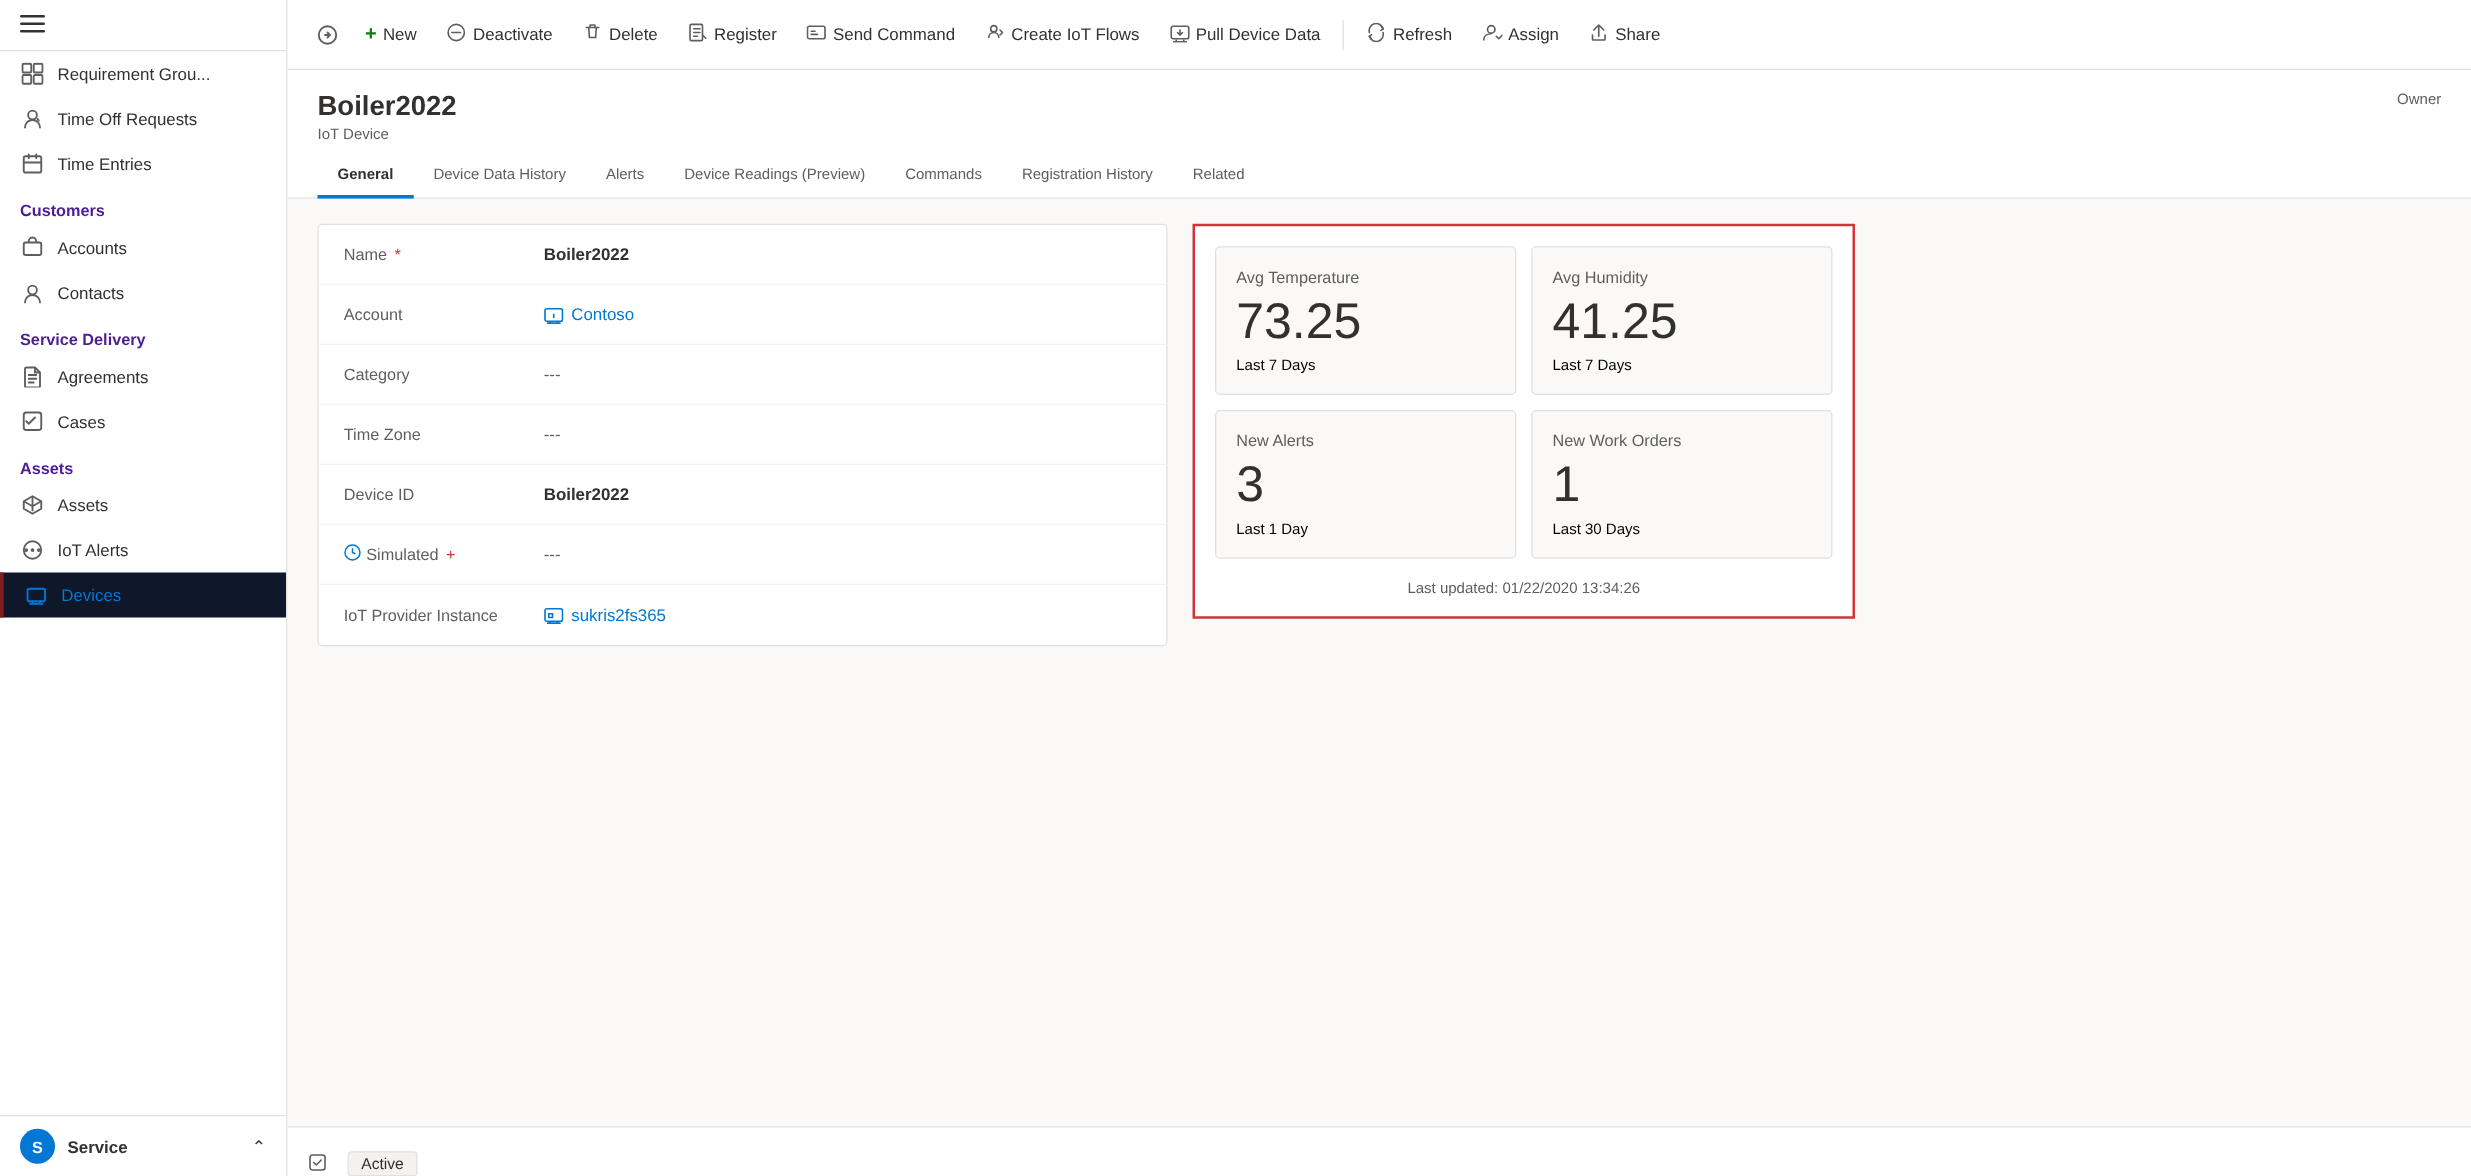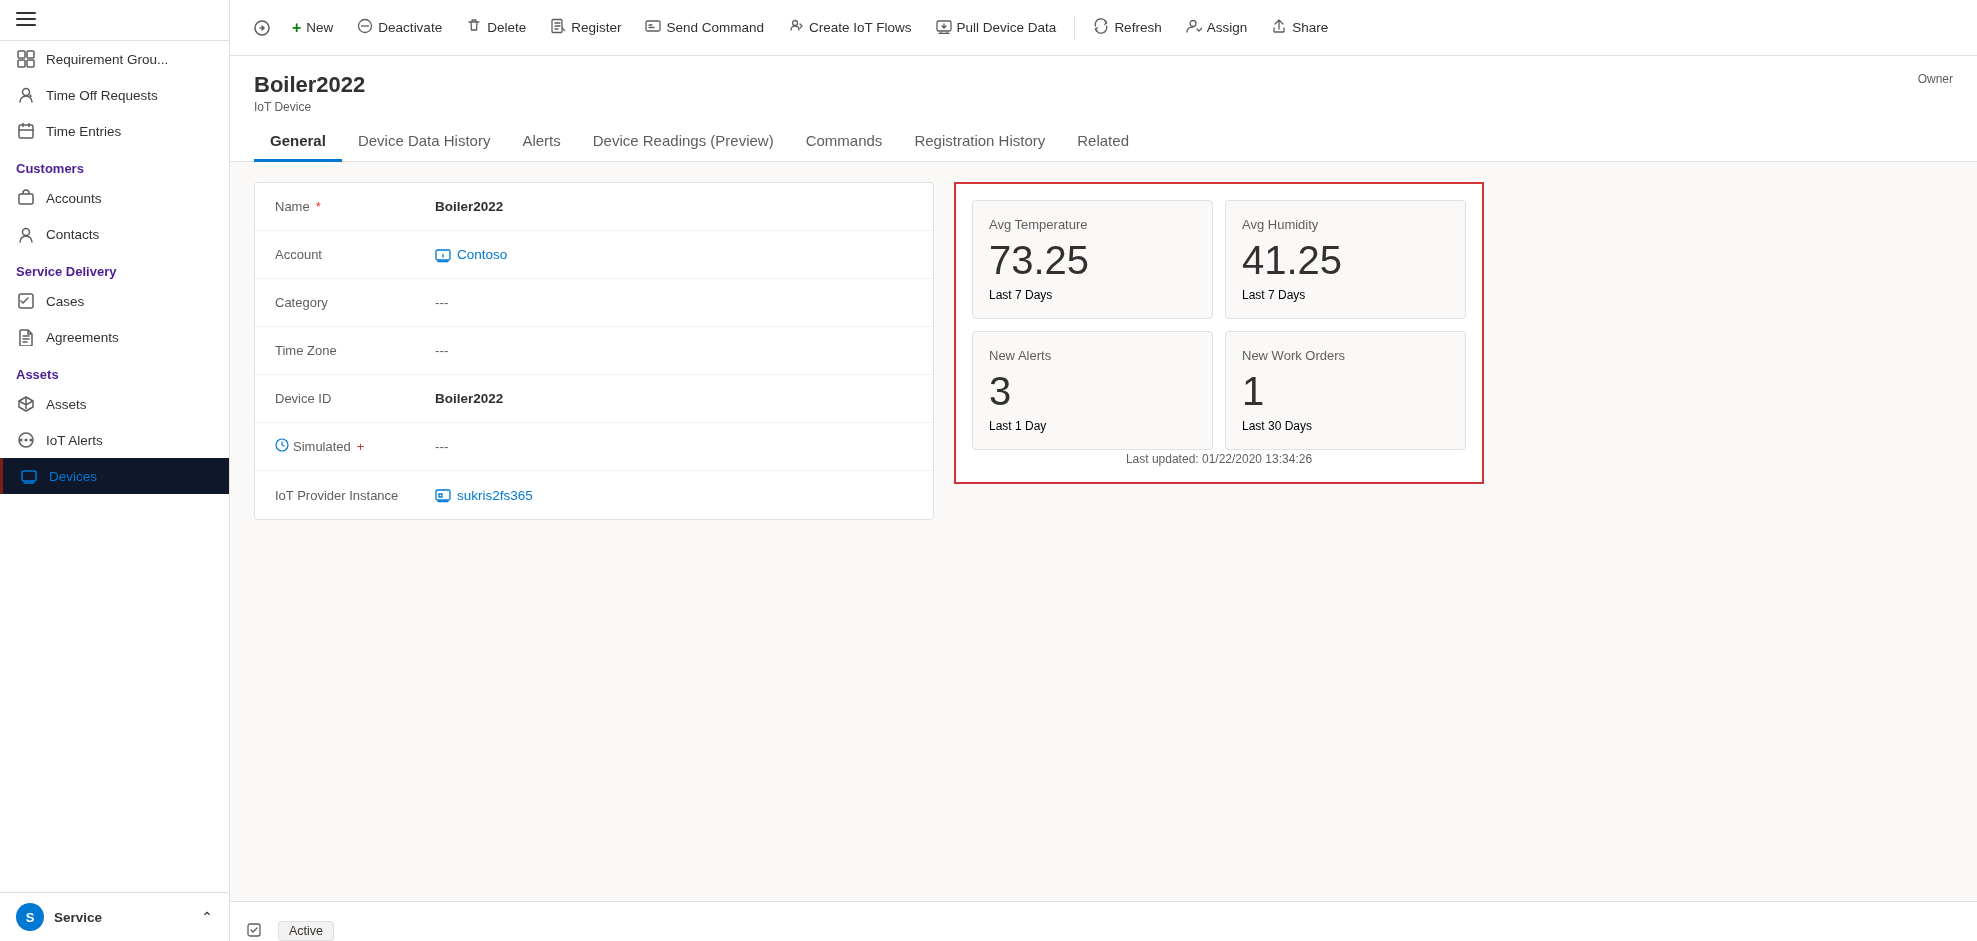--- a/index.html
+++ b/index.html
@@ -34,21 +34,21 @@
     
     .content { flex: 1; display: flex; flex-direction: column; overflow: hidden; background: #fff; }
     .record-header { padding: 16px 24px 0; background: #fff; }
     .record-title { font-size: 22px; font-weight: 600; color: #323130; }
     .record-subtitle { font-size: 12px; color: #605e5c; margin-top: 2px; }
     .record-owner { font-size: 12px; color: #605e5c; text-align: right; }
     .header-top { display: flex; justify-content: space-between; align-items: flex-start; }
 
     
     .tabs { display: flex; gap: 0; padding: 0 24px; background: #fff; border-bottom: 1px solid #e0e0e0; margin-top: 8px; }
-    .tab { padding: 10px 16px; cursor: pointer; font-size: 15px; color: #605e5c; border-bottom: 3px solid transparent; margin-bottom: -1px; white-space: nowrap; }
+    .tab { padding: 10px 16px; cursor: pointer; font-size: 12px; color: #605e5c; border-bottom: 3px solid transparent; margin-bottom: -1px; white-space: nowrap; }
     .tab.active { color: #323130; border-bottom: 3px solid #0078d4; font-weight: 600; }
 
     
     .record-body { flex: 1; display: flex; gap: 0; padding: 20px 24px; overflow-y: auto; background: #faf9f8; }
 
     
     .form-section { background: #fff; border: 1px solid #e0e0e0; border-radius: 4px; padding: 0; flex: 1; max-width: 680px; height: fit-content; }
     .form-row { display: flex; align-items: center; padding: 12px 20px; border-bottom: 1px solid #f3f2f1; min-height: 48px; }
     .form-row:last-child { border-bottom: none; }
     .form-label { width: 160px; font-size: 13px; color: #605e5c; flex-shrink: 0; display: flex; align-items: center; gap: 4px; }
@@ -60,21 +60,21 @@
     .simulated-icon { color: #0078d4; font-size: 14px; }
 
     
     .stats-panel { margin-left: 20px; width: 530px; flex-shrink: 0; }
     .stats-border { border: 2px solid #d13438; border-radius: 0; padding: 16px; background: #fff; }
     .stats-grid { display: grid; grid-template-columns: 1fr 1fr; gap: 12px; }
     .stat-card { background: #faf9f8; border-radius: 4px; padding: 16px; border: 1px solid #e0e0e0; }
     .stat-card-title { font-size: 13px; color: #605e5c; margin-bottom: 8px; }
     .stat-card-value { font-size: 40px; font-weight: 300; color: #323130; margin-bottom: 8px; line-height: 1; }
     .stat-card-period { font-size: 12px; color: #000000; }
-    .stats-updated { font-size: 12px; color: #605e5c; margin-top: 2px; text-align: center; }
+    .stats-updated { font-size: 12px; color: #605e5c; margin-top: 16px; text-align: center; }
 
     
     .status-bar { height: 40px; background: #fff; border-top: 1px solid #e0e0e0; display: flex; align-items: flex-end; padding: 0 16px; gap: 16px; flex-shrink: 0; }
     .status-tag { background: #f3f2f1; border: 1px solid #e0e0e0; border-radius: 3px; padding: 2px 10px; font-size: 12.5px; color: #323130; }
     .status-icon { font-size: 14px; color: #605e5c; cursor: pointer; }
   </style>
 </head>
 <body>
 
 <div class="sidebar">
@@ -136,35 +136,35 @@
             <path d="M3 17c0-3.314 2.686-6 6-6s6 2.686 6 6" stroke="#605e5c" stroke-width="1.5" stroke-linecap="round"></path>
           </svg>
       </span>
       <span>Contacts</span>
     </div>
 
     <div class="sidebar-section-label">Service Delivery</div>
     <div class="sidebar-item">
       <span class="icon">
         <svg width="18" height="18" viewBox="0 0 18 18" fill="none">
-            <path d="M4 9l2 2 5-5" stroke="#605e5c" stroke-width="1.5" stroke-linecap="round" stroke-linejoin="round"></path>
-            <rect x="2" y="2" width="14" height="14" rx="2" stroke="#605e5c" stroke-width="1.5"></rect>
-          </svg>
-      </span>
-      <span>Cases</span>
-    </div>
-    <div class="sidebar-item">
-      <span class="icon">
-        <svg width="18" height="18" viewBox="0 0 18 18" fill="none">
             <path d="M4 2h7l4 4v11a1 1 0 01-1 1H4a1 1 0 01-1-1V3a1 1 0 011-1z" stroke="#605e5c" stroke-width="1.5"></path>
             <path d="M11 2v4h4" stroke="#605e5c" stroke-width="1.5"></path>
             <path d="M6 8h6M6 11h6M6 14h4" stroke="#605e5c" stroke-width="1.5" stroke-linecap="round"></path>
           </svg>
       </span>
       <span>Agreements</span>
+    </div>
+    <div class="sidebar-item">
+      <span class="icon">
+        <svg width="18" height="18" viewBox="0 0 18 18" fill="none">
+            <path d="M4 9l2 2 5-5" stroke="#605e5c" stroke-width="1.5" stroke-linecap="round" stroke-linejoin="round"></path>
+            <rect x="2" y="2" width="14" height="14" rx="2" stroke="#605e5c" stroke-width="1.5"></rect>
+          </svg>
+      </span>
+      <span>Cases</span>
     </div>
 
     <div class="sidebar-section-label">Assets</div>
     <div class="sidebar-item">
       <span class="icon">
         <svg width="18" height="18" viewBox="0 0 18 18" fill="none">
             <path d="M9 2l7 4v6l-7 4-7-4V6z" stroke="#605e5c" stroke-width="1.5" stroke-linejoin="round"></path>
             <path d="M9 2v12M2 6l7 4 7-4" stroke="#605e5c" stroke-width="1.5"></path>
           </svg>
       </span>

